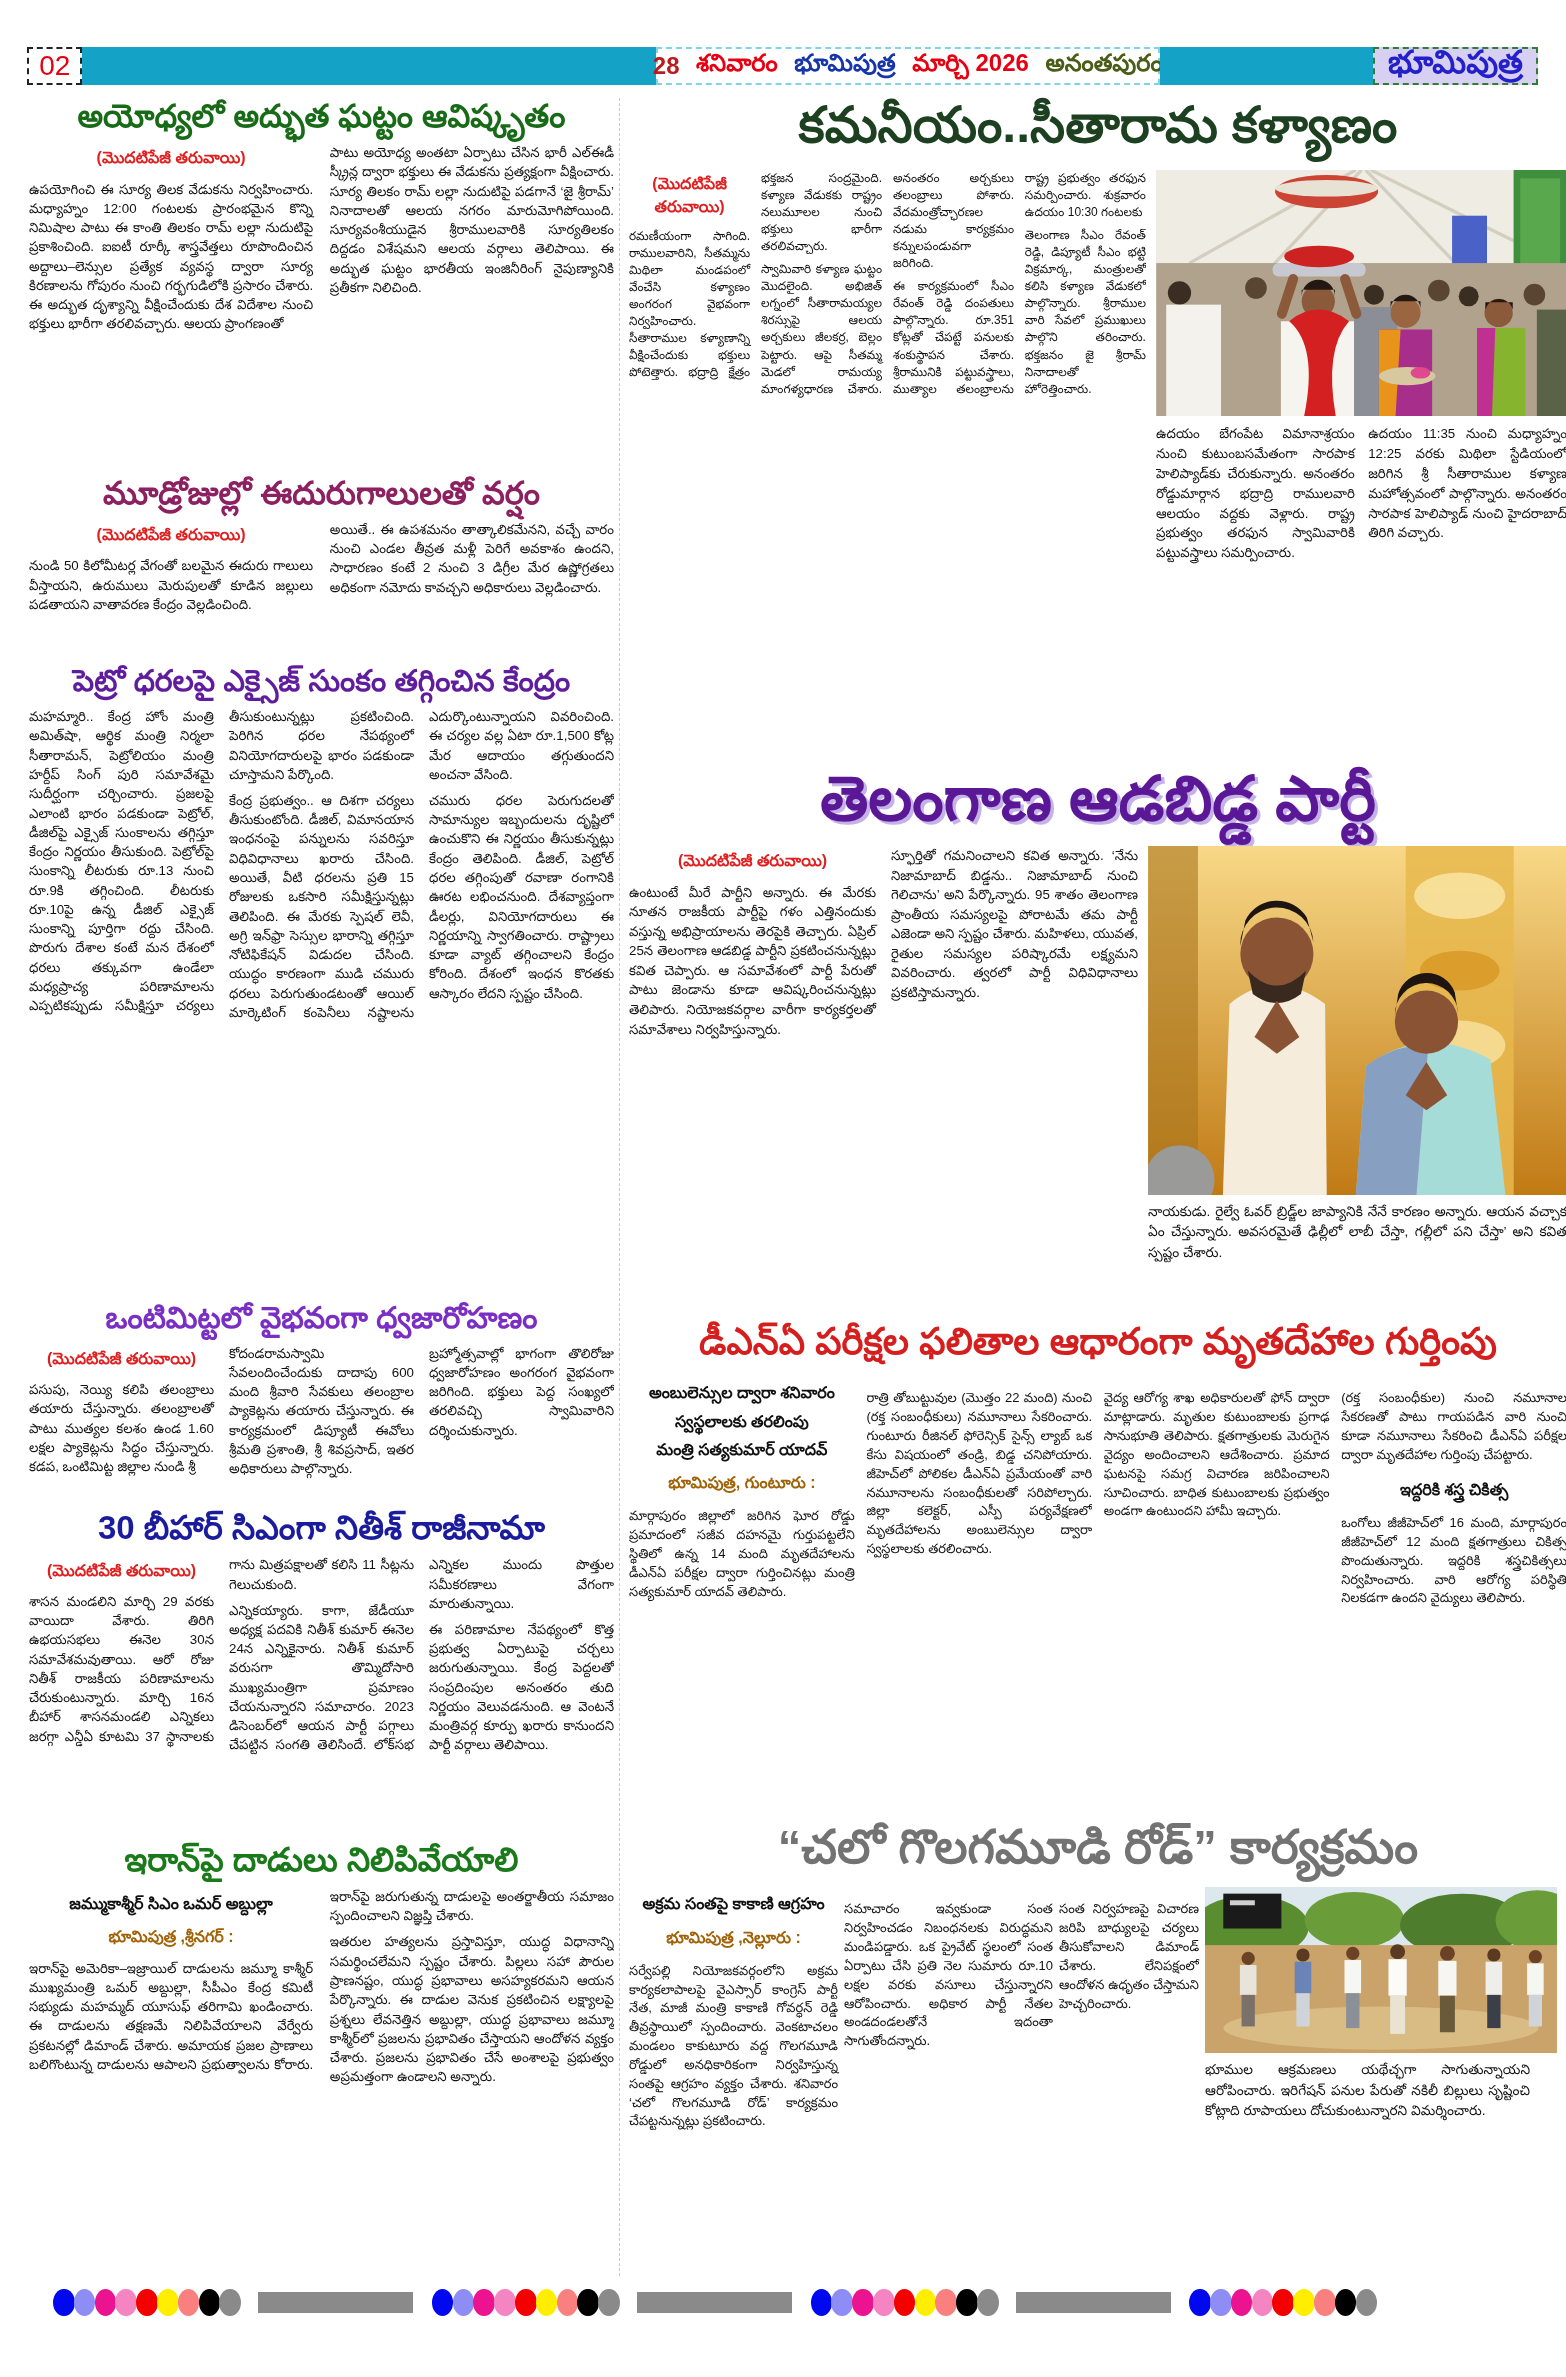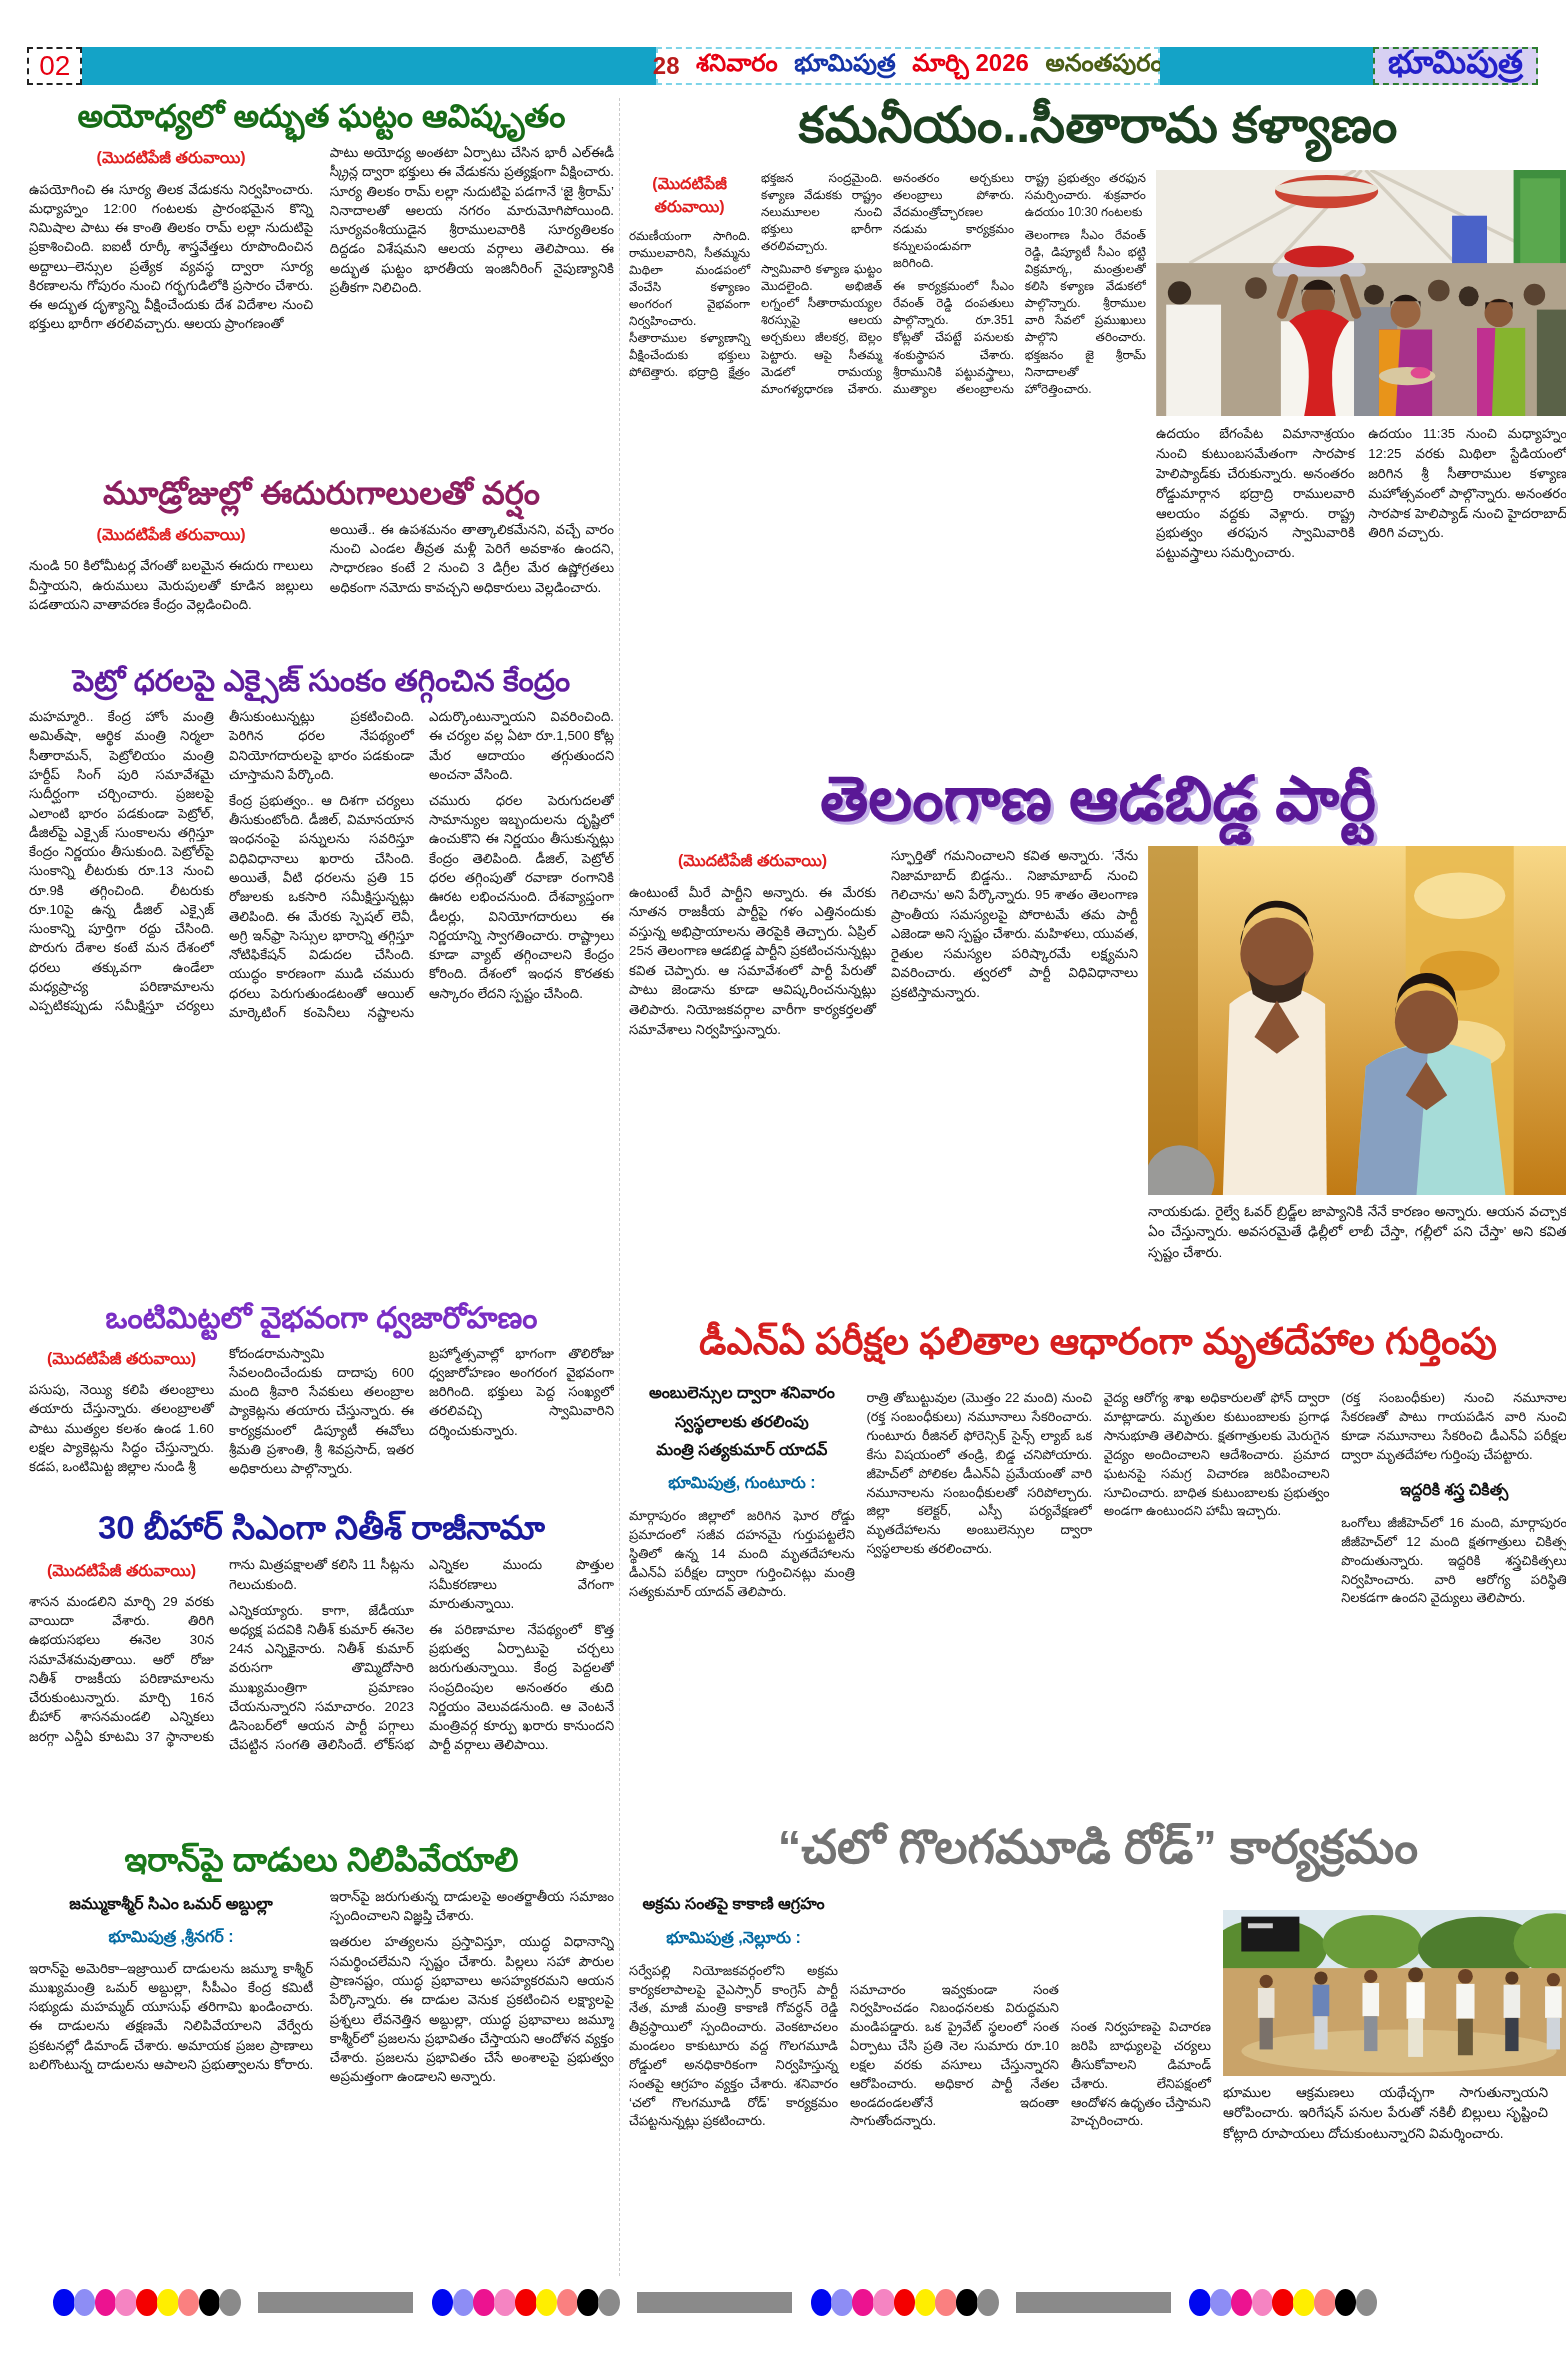--- a/index.html
+++ b/index.html
@@ -28,21 +28,21 @@
   .hl-a4{color:#7a2ec4;font-size:30px;}
   .hl-a5{color:#1b1b9e;font-size:33px;}
   .hl-a6{color:#1a7a1a;font-size:33px;}
   .hl-main{color:#1d4020;font-size:50px;margin:5px 0 15px 0;}
   .hl-ada{color:#5a1896;font-size:62px;margin:3.3px 0 11.6px 0;text-shadow:3.3px 3.3px 0 #c4b2e8;}
   .hl-dna{color:#d51f1f;font-size:37px;margin:21.6px 0 13.3px 0;}
   .hl-chalo{color:#737373;font-size:47px;margin:8.3px 0 13.3px 0;}
   .art{margin-bottom:11.6px;}
   .cont{color:#e02020;font-weight:bold;font-size:16px;text-align:center;margin:3.3px 0 10px 0;}
   .sub-bold{font-weight:bold;font-size:16px;text-align:center;margin:5px 0;color:#111;}
-  .dateline{color:#0369a1;font-weight:bold;font-size:16px;text-align:center;margin:10px 0;}
+  .dateline{color:#a16207;font-weight:bold;font-size:16px;text-align:center;margin:10px 0;}
   .bodytxt{text-align:justify;font-size:13.3px;line-height:1.45;color:#111;}
   .bodytxt p{margin:0 0 6.7px 0;}
   .body2{column-count:2;column-gap:16.6px;overflow:hidden;}
   .body3{column-count:3;column-gap:15px;overflow:hidden;}
   .h385{height:320px;} .h160{height:133px;} .h700{height:582px;}
   .h185{height:154px;} .h330{height:274px;} .h345{height:287px;}
   
   .main-row{display:flex;}
   .main-left{width:517px;column-count:4;column-gap:10.8px;font-size:12px;line-height:1.42;
              text-align:justify;height:582px;overflow:hidden;}
@@ -53,21 +53,21 @@
   
   .ada-row{display:flex;}
   .ada-left{width:509px;height:453px;column-count:2;column-gap:15px;font-size:13.3px;line-height:1.47;
             text-align:justify;overflow:hidden;}
   .ada-right{width:419px;margin-left:10px;}
   .ada-cap{font-size:13.7px;line-height:1.5;text-align:justify;margin-top:6.7px;}
   
   .dna-row{display:flex;gap:11.6px;}
   .dna-col{flex:1;font-size:13px;line-height:1.45;text-align:justify;height:432px;overflow:hidden;}
   
-  .chalo-row{display:flex;gap:12px;align-items:flex-end;}
+  .chalo-row{display:flex;gap:6px;}
   .chalo-c1{width:209px;} .chalo-c2{width:209px;} .chalo-c3{width:140px;} .chalo-c4{width:325px;}
   .chalo-txt{font-size:13px;line-height:1.45;text-align:justify;}
   .chalo-below{font-size:13.7px;line-height:1.5;text-align:justify;margin-top:6.7px;}
   
   .footer{position:absolute;left:53px;top:2289px;display:flex;align-items:flex-start;gap:18.3px;}
   .dots{display:flex;}
   .dot{width:21.6px;height:27.4px;border-radius:50%;margin-right:-0.8px;display:inline-block;}
   .gbar{width:155px;height:21.6px;background:#8a8a8a;margin-top:2.5px;}
 </style>
 </head>

